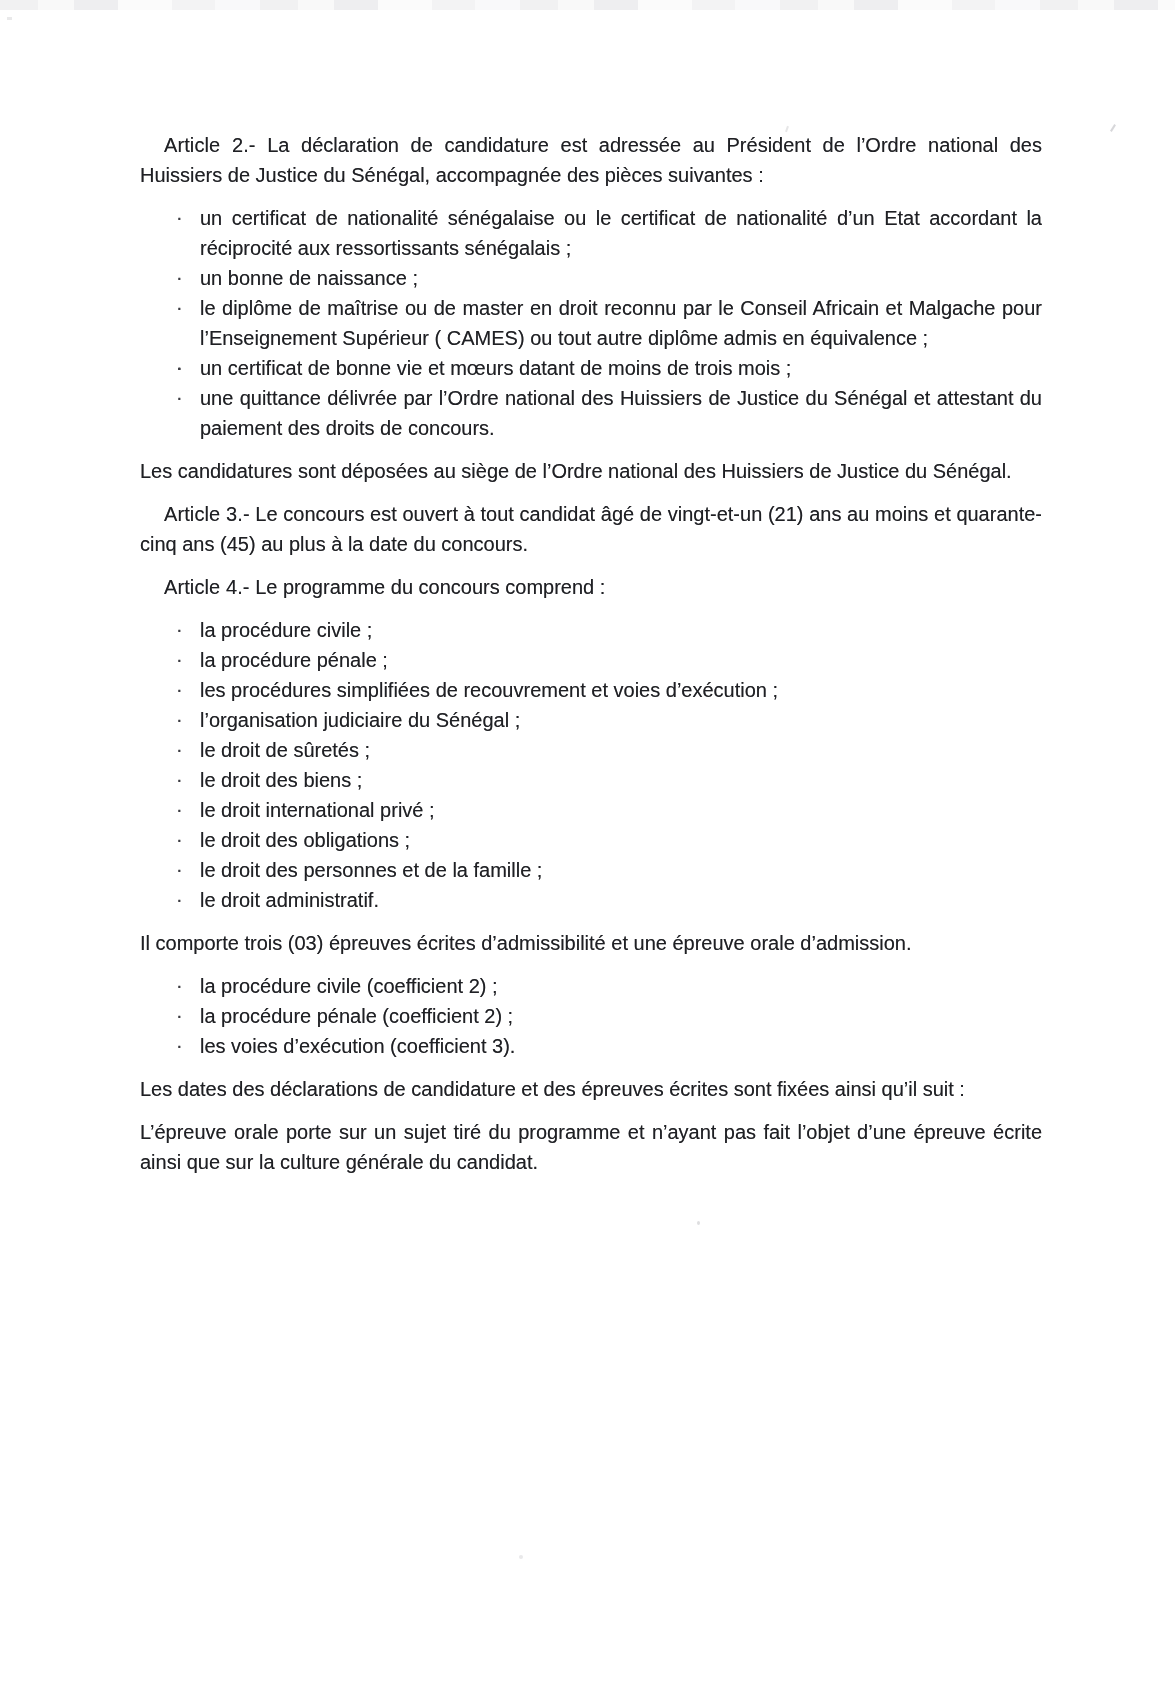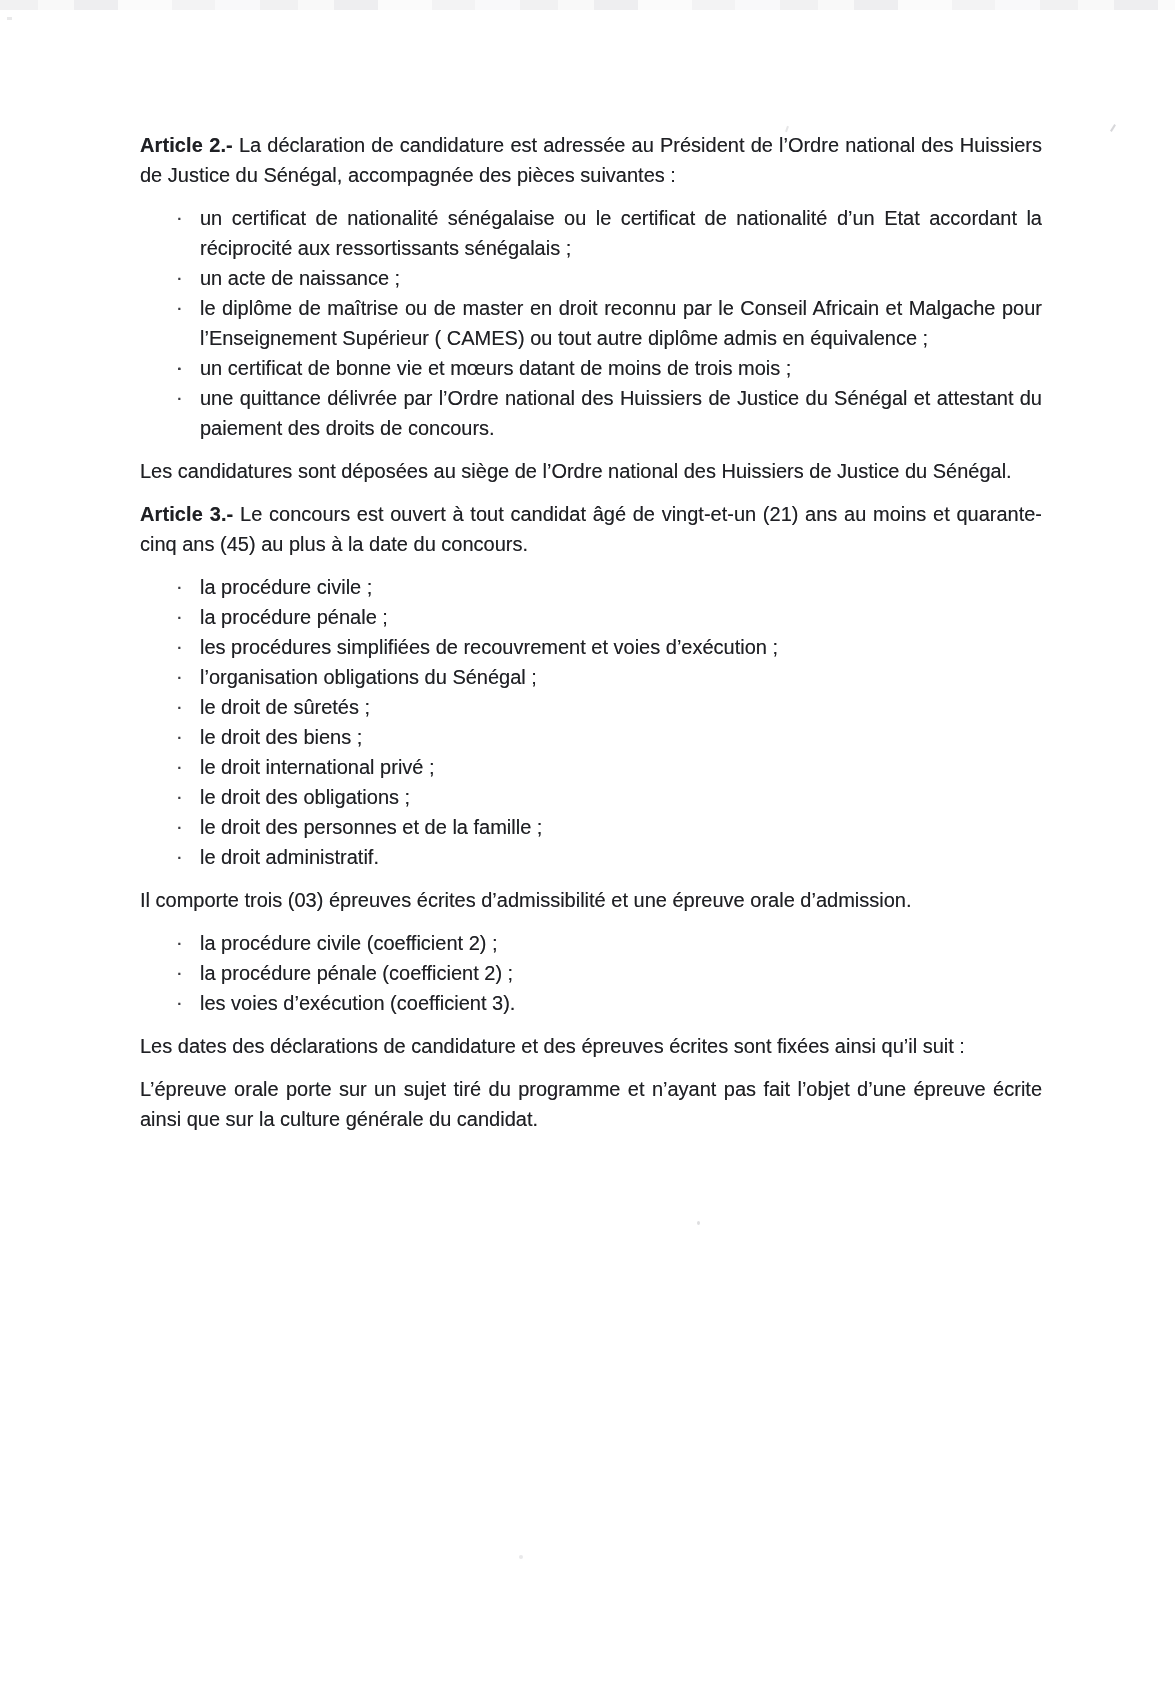--- a/index.html
+++ b/index.html
@@ -31,21 +31,21 @@
     position: absolute;
     top: 130px;
     left: 140px;
     width: 902px;
     font-size: 20px;
     line-height: 30px;
     text-align: justify;
     text-shadow: 0 0 .5px rgba(32,32,38,.55);
   }
   .para { margin: 0 0 13px 0; }
-  .para strong { font-weight: 700; letter-spacing: .1px; }
+  .para strong { font-weight: 400; letter-spacing: .1px; margin-left: 24px; }
   .article5 { margin-top: 50px; }
   ul.doc-list {
     list-style: none;
     margin: 0 0 13px 0;
     padding: 0;
   }
   ul.doc-list li {
     position: relative;
     padding-left: 60px;
     text-align: justify;
@@ -82,21 +82,21 @@
       <span>La déclaration de candidature est adressée au Président de l’Ordre national des Huissiers de Justice du Sénégal, accompagnée des pièces suivantes :</span>
     </p>
 
     <ul class="doc-list">
       <li>
         <span class="bullet">·</span>
         <span>un certificat de nationalité sénégalaise ou le certificat de nationalité d’un Etat accordant la réciprocité aux ressortissants sénégalais ;</span>
       </li>
       <li>
         <span class="bullet">·</span>
-        <span>un acte de naissance ;</span>
+        <span>un bonne de naissance ;</span>
       </li>
       <li>
         <span class="bullet">·</span>
         <span>le diplôme de maîtrise ou de master en droit reconnu par le Conseil Africain et Malgache pour l’Enseignement Supérieur ( CAMES) ou tout autre diplôme admis en équivalence ;</span>
       </li>
       <li>
         <span class="bullet">·</span>
       </li>
       <li>
         <span class="bullet">·</span>
@@ -108,37 +108,41 @@
       </li>
     </ul>
 
     <p class="para">Les candidatures sont déposées au siège de l’Ordre national des Huissiers de Justice du Sénégal.</p>
 
     <p class="para">
       <strong>Article 3.-</strong>
       <span>Le concours est ouvert à tout candidat âgé de vingt-et-un (21) ans au moins et quarante-cinq ans (45) au plus à la date du concours.</span>
     </p>
 
+    <p class="para">
+      <strong>Article 4.-</strong>
+      <span>Le programme du concours comprend :</span>
+    </p>
 
     <ul class="doc-list">
       <li>
         <span class="bullet">·</span>
         <span>la procédure civile ;</span>
       </li>
       <li>
         <span class="bullet">·</span>
         <span>la procédure pénale ;</span>
       </li>
       <li>
         <span class="bullet">·</span>
         <span>les procédures simplifiées de recouvrement et voies d’exécution ;</span>
       </li>
       <li>
         <span class="bullet">·</span>
-        <span>l’organisation obligations du Sénégal ;</span>
+        <span>l’organisation judiciaire du Sénégal ;</span>
       </li>
       <li>
         <span class="bullet">·</span>
         <span>le droit de sûretés ;</span>
       </li>
       <li>
         <span class="bullet">·</span>
         <span>le droit des biens ;</span>
       </li>
       <li>

